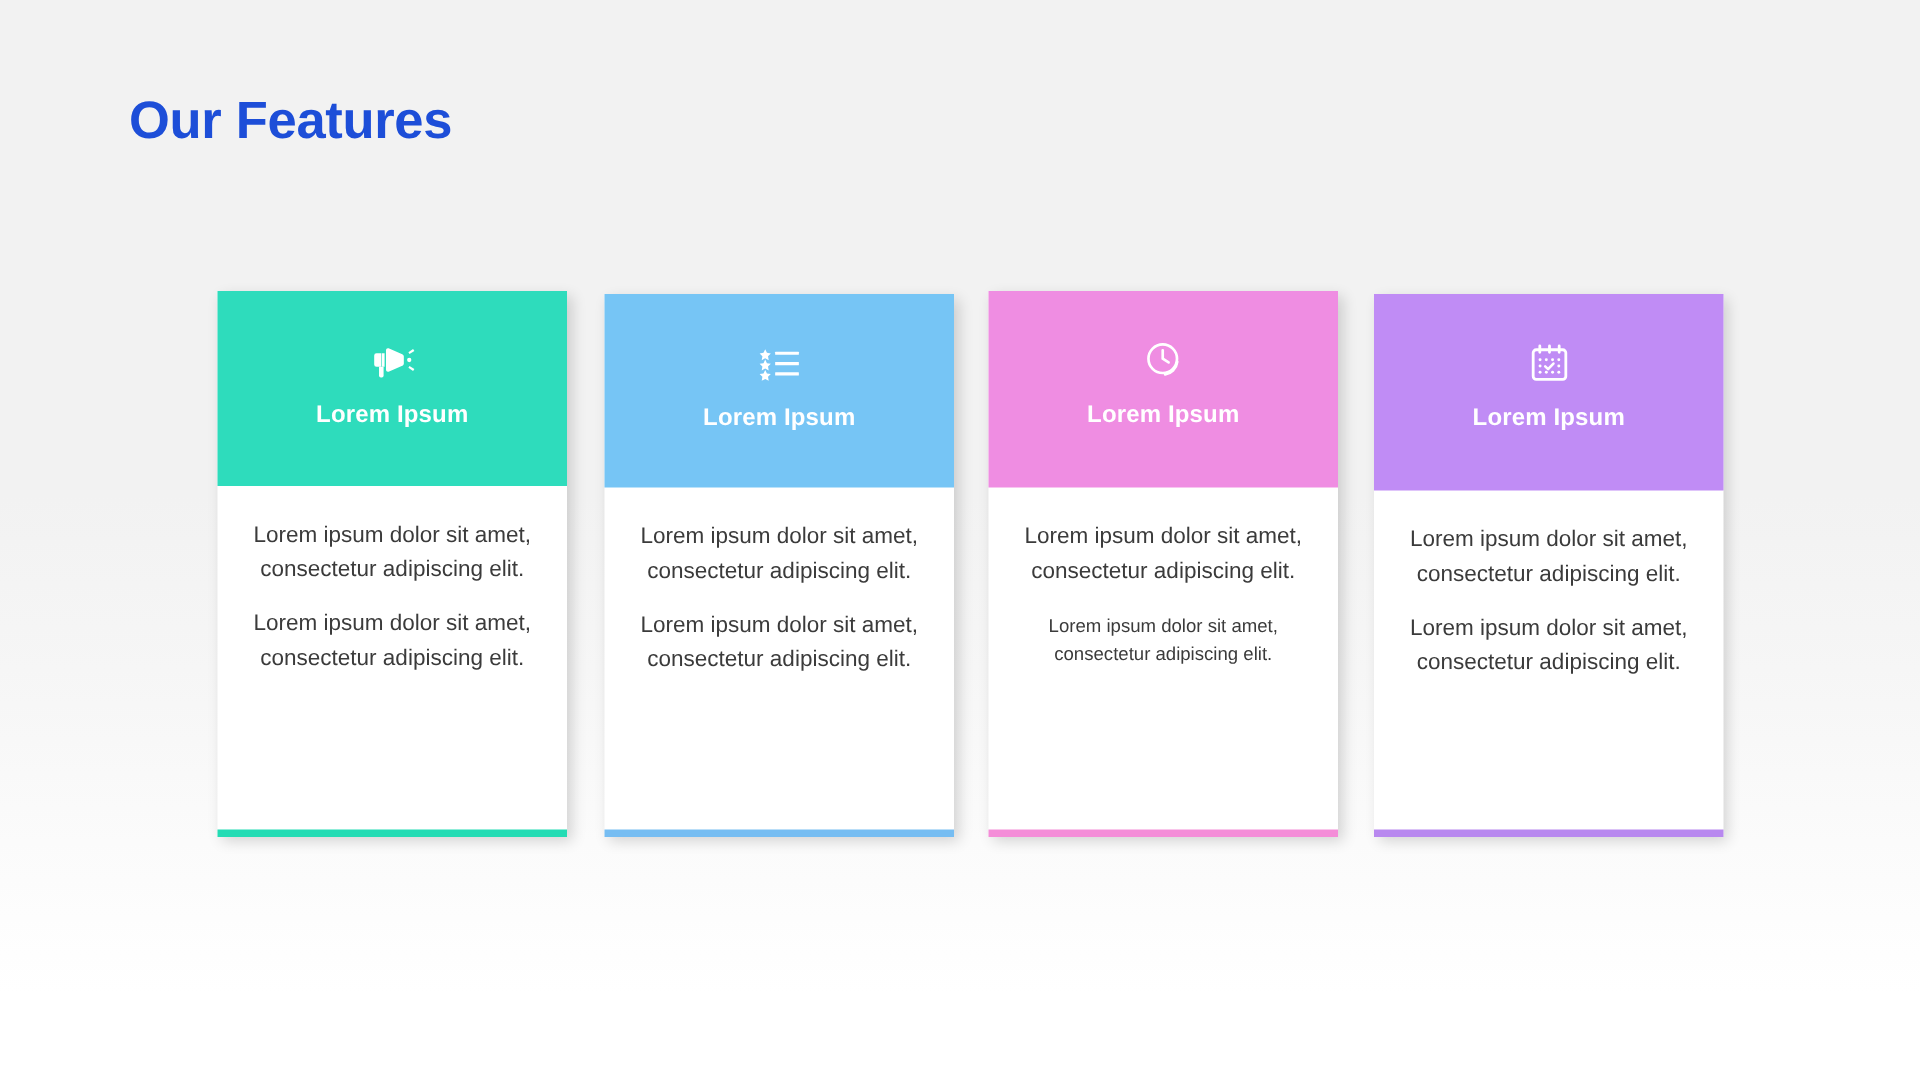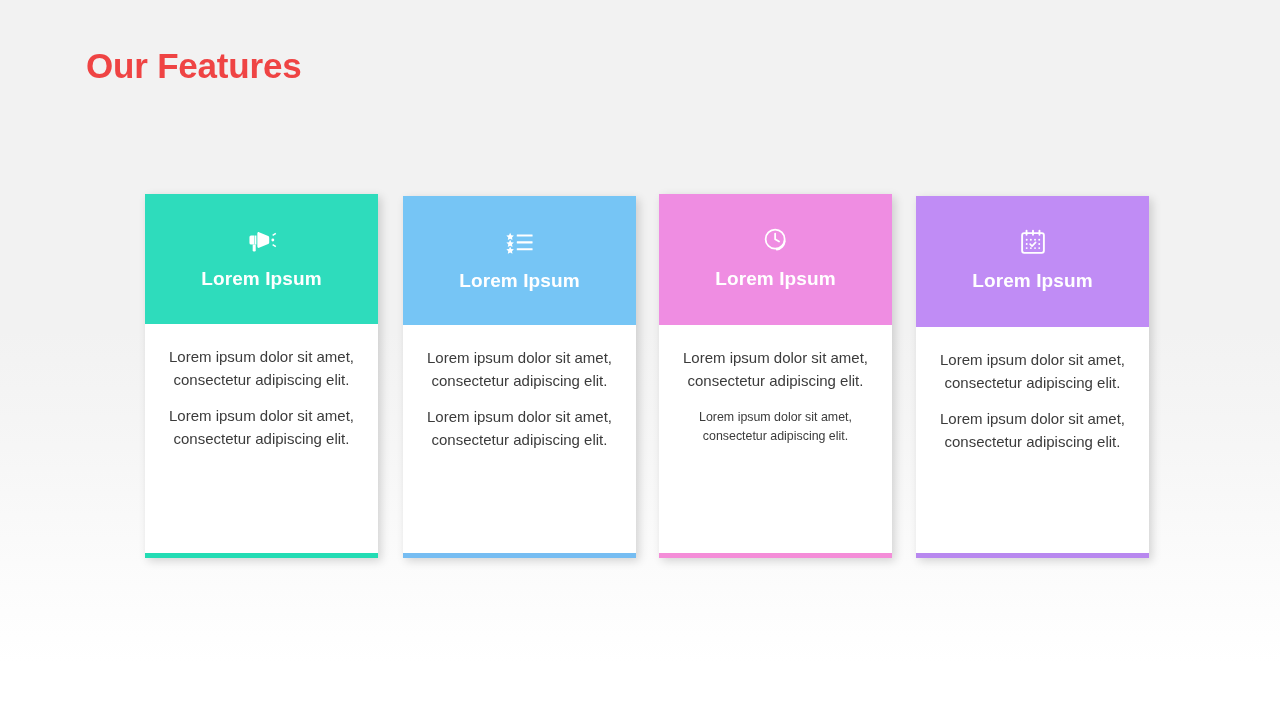--- a/index.html
+++ b/index.html
@@ -19,24 +19,24 @@
                 #fbfbfb 78%,
                 #ffffff 92%,
                 #ffffff 100%);
     position: relative;
   }
 
   
   .page-title {
     position: absolute;
     left: 86px;
-    top: 46px;
+    top: 61px;
     font-size: 35px;
     font-weight: bold;
-    color: #ef4444;
+    color: #1d4ed8;
     letter-spacing: -0.2px;
     white-space: nowrap;
   }
 
   
   .cards {
     position: absolute;
     left: 0;
     top: 0;
     width: 1280px;
@@ -65,21 +65,21 @@
     width: 40px;
     height: 40px;
     display: flex;
     align-items: center;
     justify-content: center;
   }
   .card-icon svg { display: block; }
 
   .card-title {
     margin-top: 8px;
-    font-size: 19px;
+    font-size: 16px;
     font-weight: bold;
     color: #ffffff;
     letter-spacing: 0.1px;
     white-space: nowrap;
   }
 
   .card-body {
     flex: 1 1 auto;
     padding: 22px 22px 0 22px;
     display: flex;

